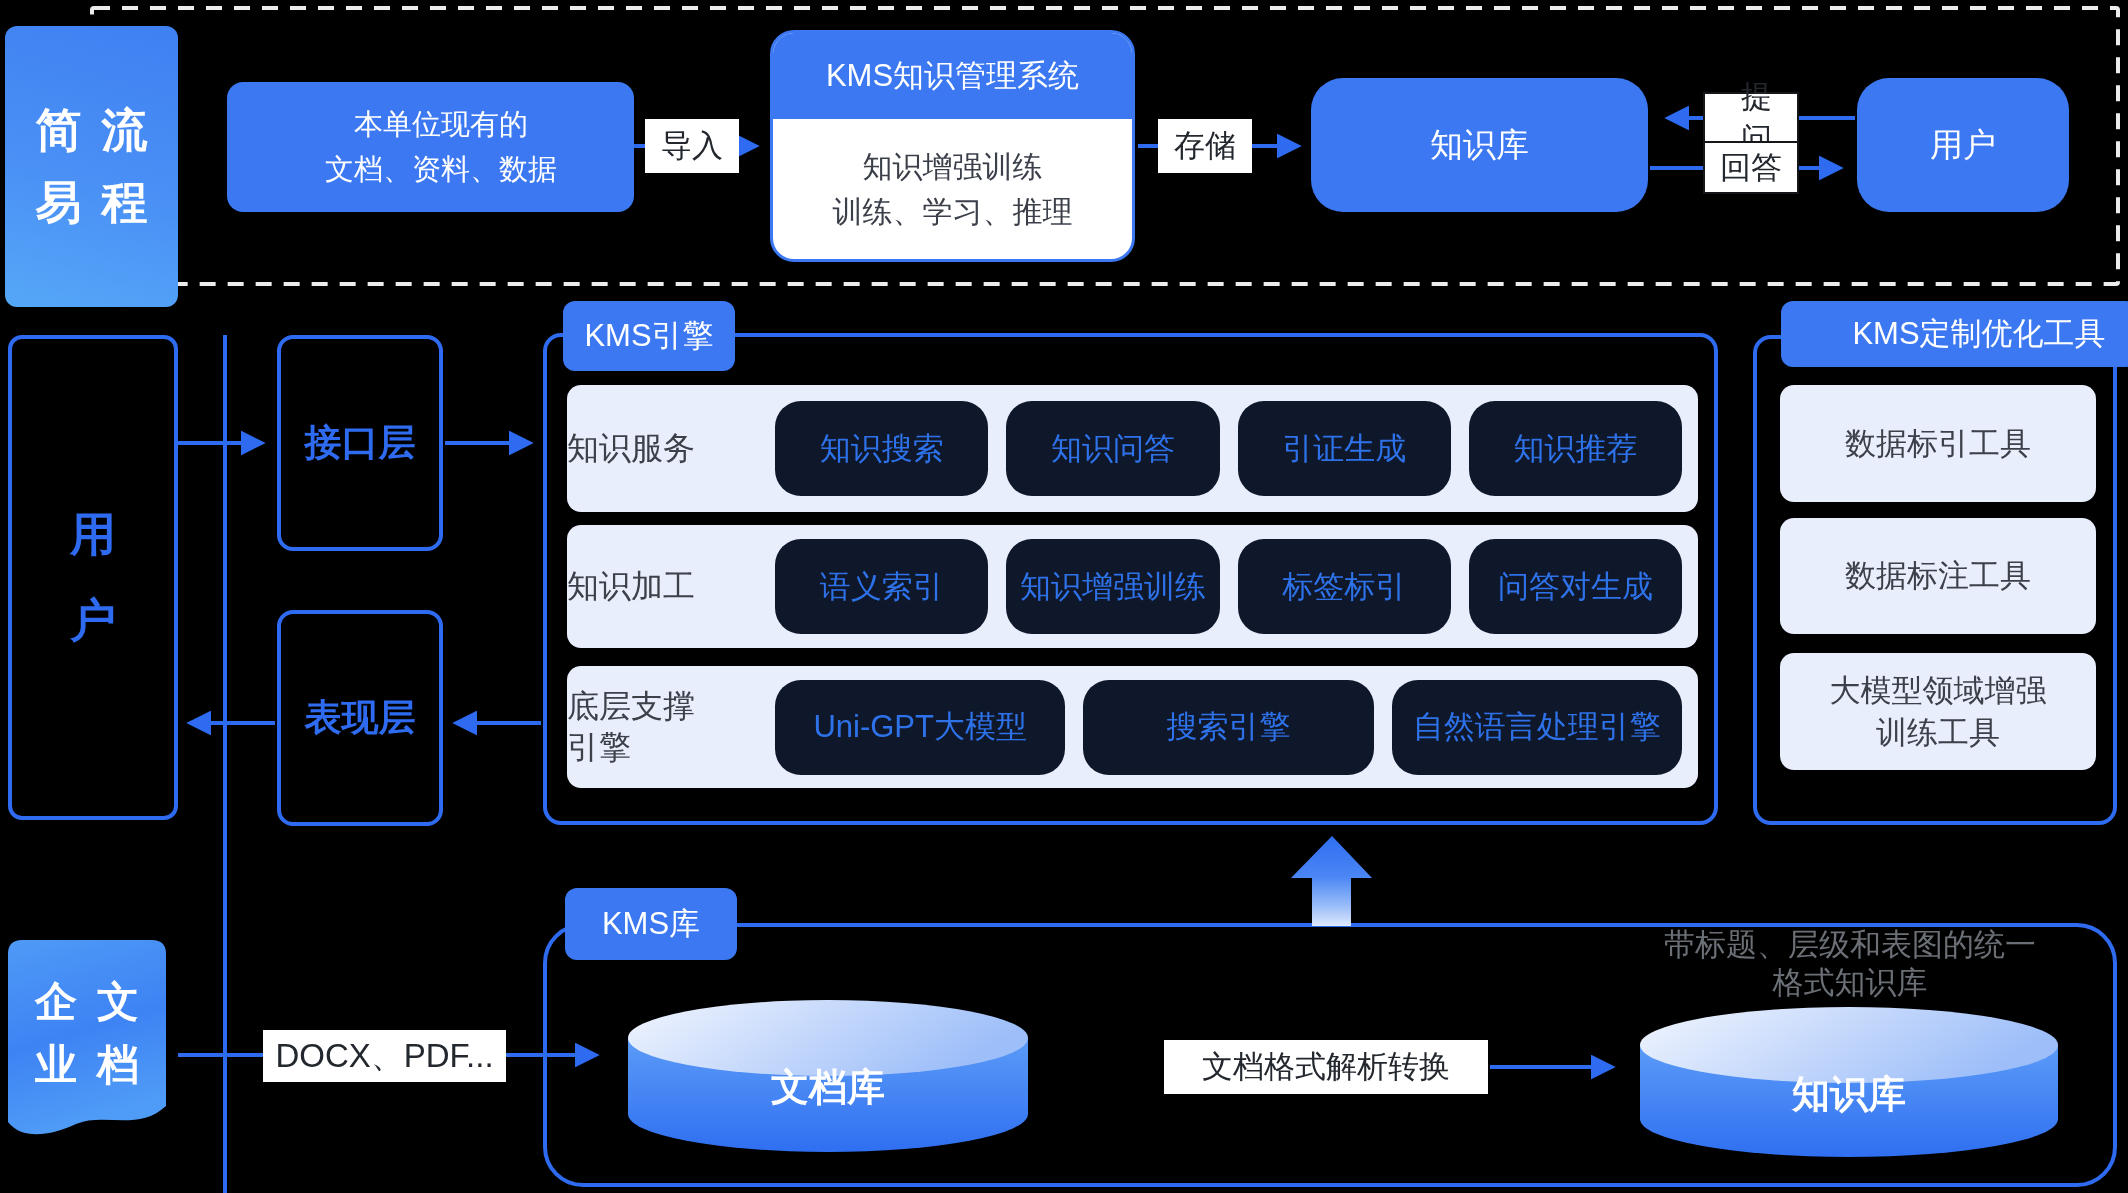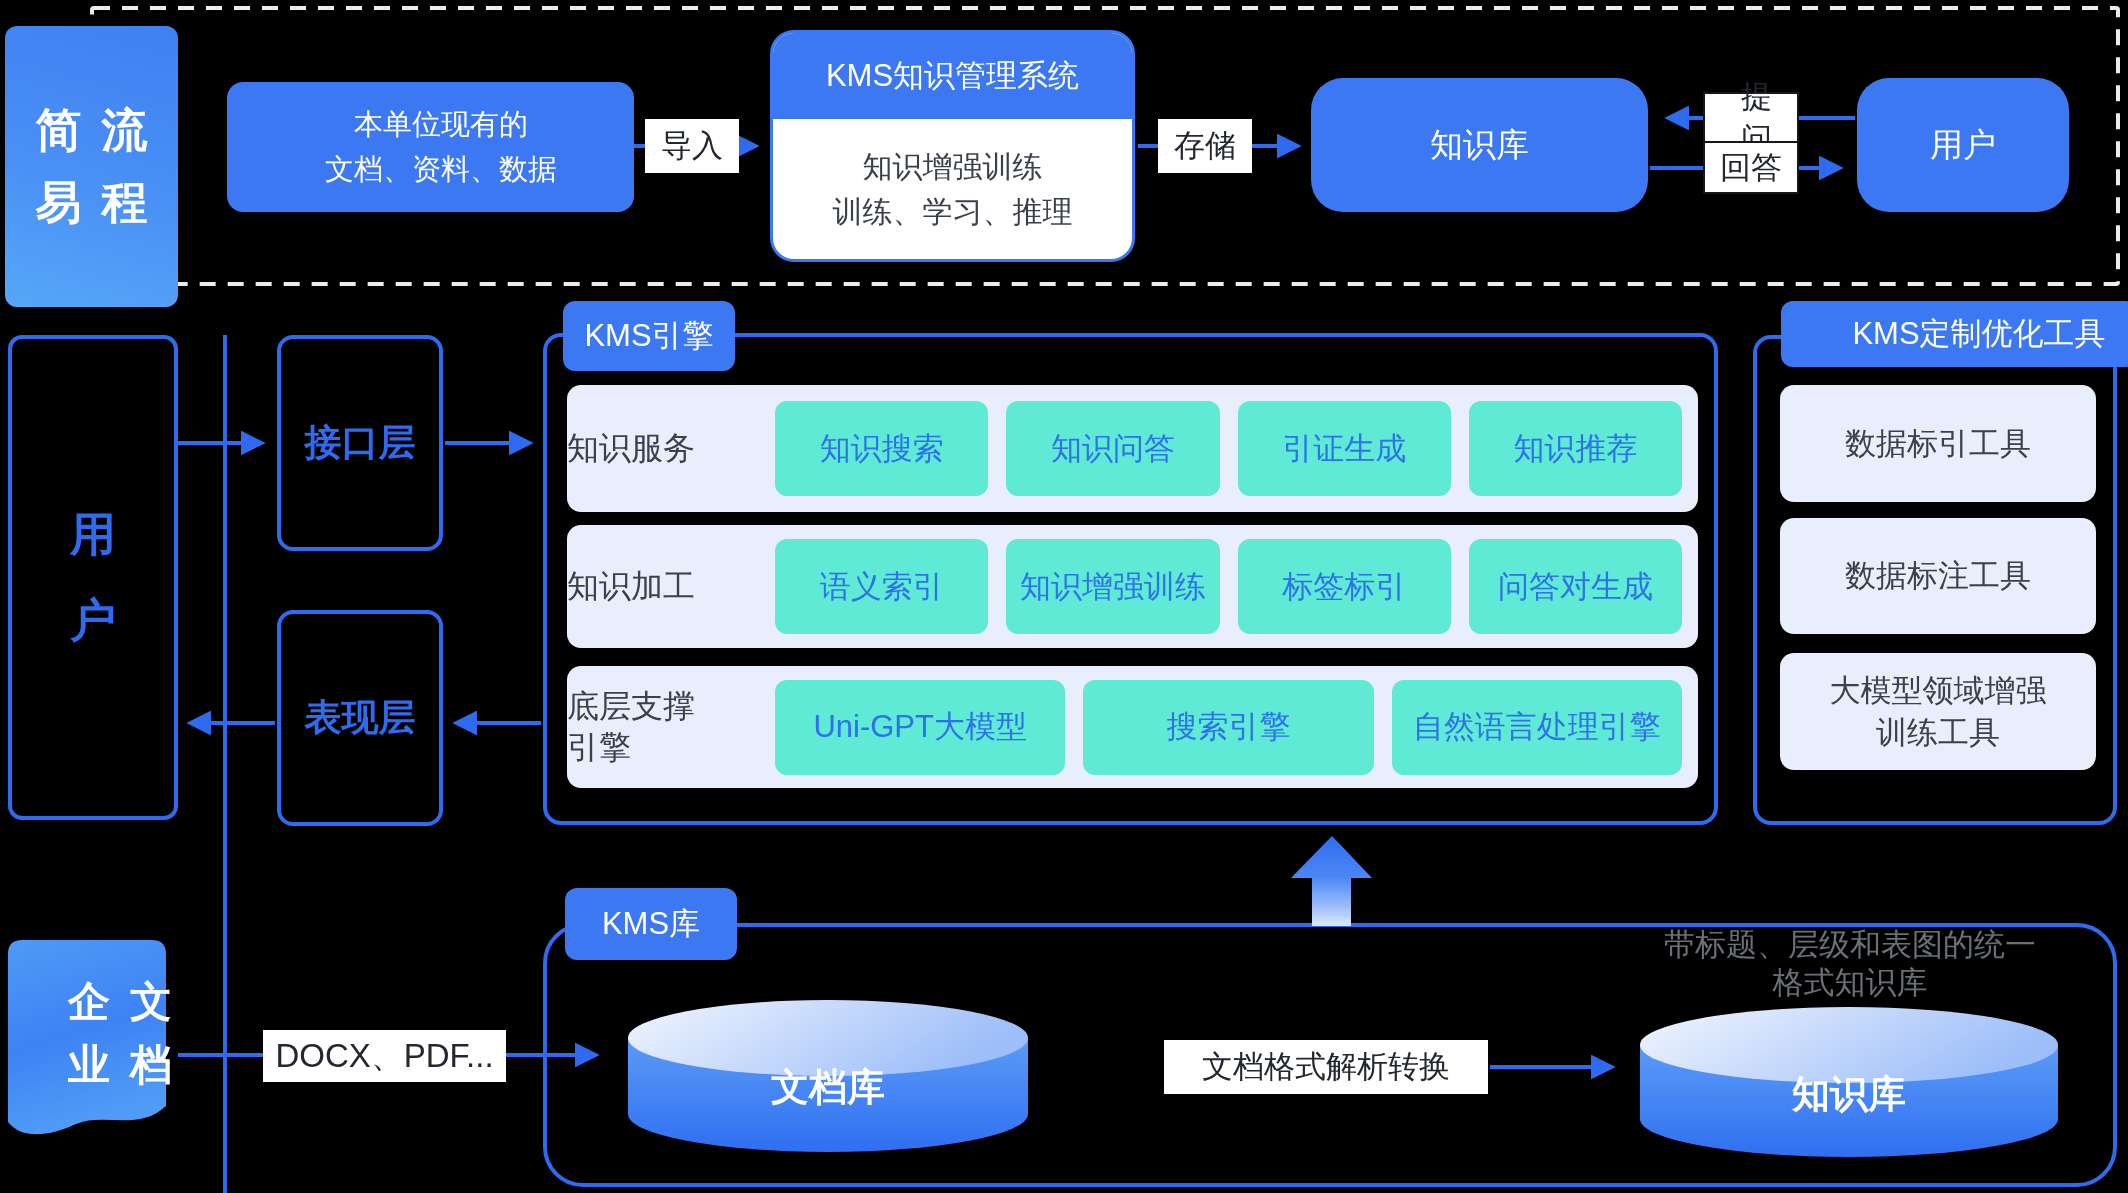--- a/index.html
+++ b/index.html
@@ -41,21 +41,21 @@
   .vline{left:223px;top:335px;width:4px;height:858px;background:#2e6bf0;}
   .layer-box{left:277px;width:166px;height:216px;border-radius:16px;color:#2e6bf0;font-weight:bold;font-size:37px;}
   .iface{top:335px;} .present{top:610px;}
   .engine-panel{left:543px;top:333px;width:1175px;height:492px;border-radius:18px;}
   .tab{background:#3b78f2;color:#fff;border-radius:12px;font-size:31px;z-index:3;}
   .tab-engine{left:563px;top:301px;width:172px;height:70px;}
   .erow{left:567px;width:1131px;background:#e8eefc;border-radius:14px;display:flex;align-items:center;z-index:3;}
   .erow1{top:385px;height:127px;} .erow2{top:525px;height:123px;} .erow3{top:666px;height:122px;}
   .erow-label{width:208px;display:flex;flex-direction:column;justify-content:center;color:#3b4049;font-size:32px;line-height:41px;}
   .chips{flex:1;display:flex;gap:18px;padding-right:16px;align-items:center;}
-  .chip{flex:1;height:95px;background:#5eead4;border-radius:12px;display:flex;align-items:center;justify-content:center;color:#2e72ea;font-size:31px;}
+  .chip{flex:1;height:95px;background:#0f172a;border-radius:26px;display:flex;align-items:center;justify-content:center;color:#2e72ea;font-size:31px;}
   .tools-panel{left:1753px;top:335px;width:364px;height:490px;border-radius:18px;}
   .tab-tools{left:1781px;top:301px;width:318px;height:66px;padding-left:39px;}
   .tool-box{left:1780px;width:316px;background:#e8eefc;border-radius:14px;flex-direction:column;color:#3b4049;font-size:31px;line-height:42px;z-index:3;}
   .tb1{top:385px;height:117px;} .tb2{top:518px;height:116px;} .tb3{top:653px;height:117px;}
 
   
   .lib-panel{left:543px;top:923px;width:1574px;height:264px;border-radius:40px;}
   .tab-lib{left:565px;top:888px;width:172px;height:72px;}
   .lbl-docx{left:263px;top:1030px;width:243px;height:52px;font-size:33px;}
   .lbl-convert{left:1164px;top:1040px;width:324px;height:54px;}
@@ -227,20 +227,20 @@
     <g>
       <path d="M628,1038 v76 a200,38 0 0 0 400,0 v-76" fill="url(#bodyGrad)"></path>
       <ellipse cx="828" cy="1038" rx="200" ry="38" fill="url(#ellipseGrad)"></ellipse>
     </g>
     <g>
       <path d="M1640,1045 v74 a209,38 0 0 0 418,0 v-74" fill="url(#bodyGrad)"></path>
       <ellipse cx="1849" cy="1045" rx="209" ry="38" fill="url(#ellipseGrad)"></ellipse>
     </g>
   </svg>
 
-  <div class="abs over-text grad flexc badge-doc-text" style="background:none;padding-left:33px;">
+  <div class="abs over-text grad flexc badge-doc-text" style="background:none;">
     <div class="vcol">企业</div>
     <div class="vcol">文档</div>
   </div>
   <div class="abs over-text cyl-label cyl-doc">文档库</div>
   <div class="abs over-text cyl-label cyl-kb">知识库</div>
 
 </div>
 
 </body></html>

